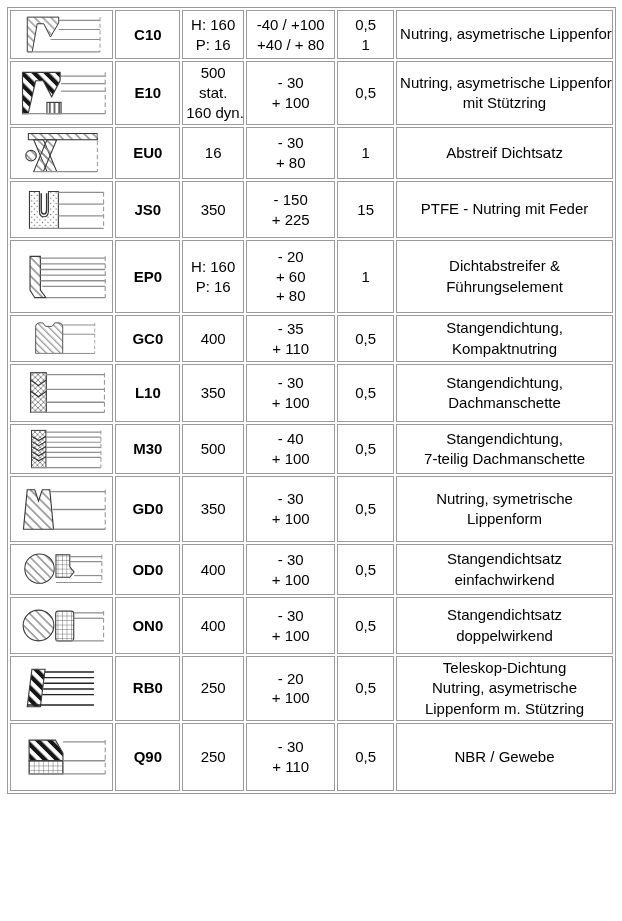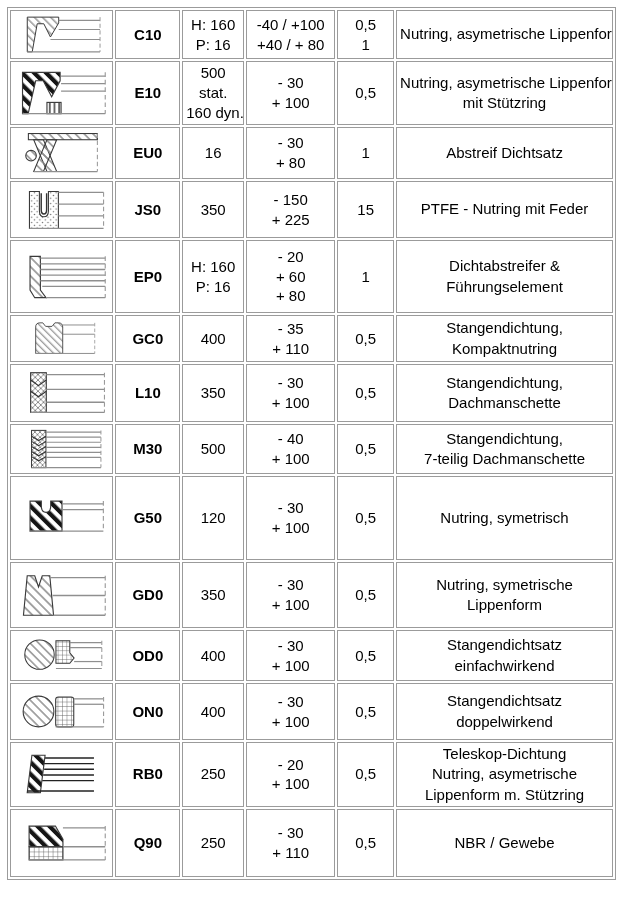--- a/index.html
+++ b/index.html
@@ -289,45 +289,20 @@
             <div class="line">+ 100</div>
           </td>
           <td>
             <div class="line">0,5</div>
           </td>
           <td class="desc">
             <div class="line">Stangendichtung,</div>
             <div class="line">7-teilig Dachmanschette</div>
           </td>
         </tr>
-        <tr style="height: 84px;">
-          <td class="img">
-            <svg class="profile" width="94" height="62" viewBox="0 0 100 52" preserveAspectRatio="xMidYMid meet">
-              <path d="M16,8 L28,8 L28,13 Q28,20 33,20 Q38,20 38,13 L38,8 L50,8 L50,40 L16,40 Z" class="b bh"></path>
-  <line x1="50" y1="11" x2="94" y2="11" class="rl"></line>
-              <line x1="50" y1="17" x2="94" y2="17" class="rl"></line>
-  <line x1="16" y1="40" x2="94" y2="40" class="rl"></line>
-  <line x1="94" y1="8" x2="94" y2="40" class="dl"></line>
-            </svg>
-          </td>
-          <td class="code">G50</td>
-          <td>
-            <div class="line">120</div>
-          </td>
-          <td>
-            <div class="line">- 30</div>
-            <div class="line">+ 100</div>
-          </td>
-          <td>
-            <div class="line">0,5</div>
-          </td>
-          <td class="desc">
-            <div class="line">Nutring, symetrisch</div>
-          </td>
-        </tr>
         <tr style="height: 66px;">
           <td class="img">
             <svg class="profile" width="94" height="51" viewBox="0 0 100 52" preserveAspectRatio="xMidYMid meet">
               <path d="M13,5 L21,5 L25,17 L29,5 L37,5 L41,47 L9,47 Z" class="b lh"></path>
   <line x1="37" y1="7" x2="96" y2="7" class="rl"></line>
               <line x1="40" y1="26" x2="96" y2="26" class="rl"></line>
   <line x1="41" y1="47" x2="96" y2="47" class="rl"></line>
   <line x1="96" y1="5" x2="96" y2="47" class="dl"></line>
             </svg>
           </td>

